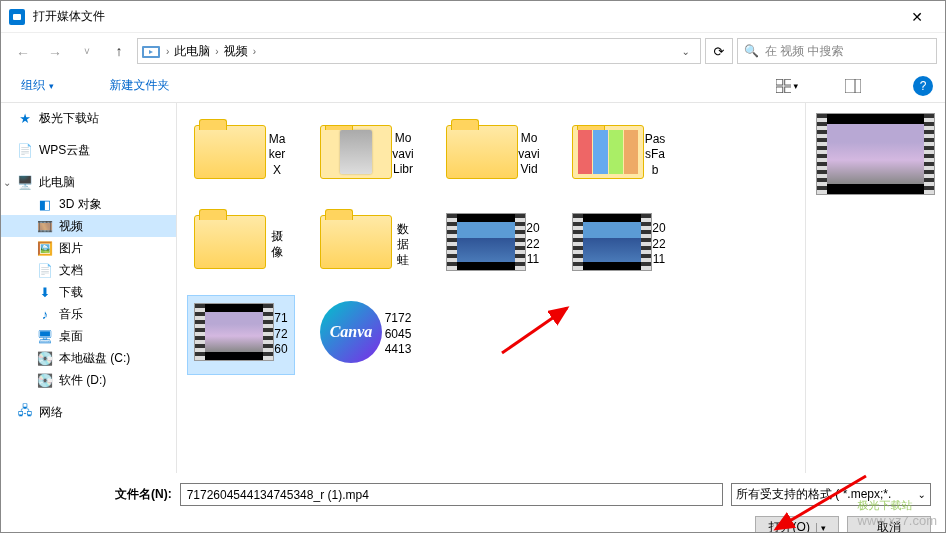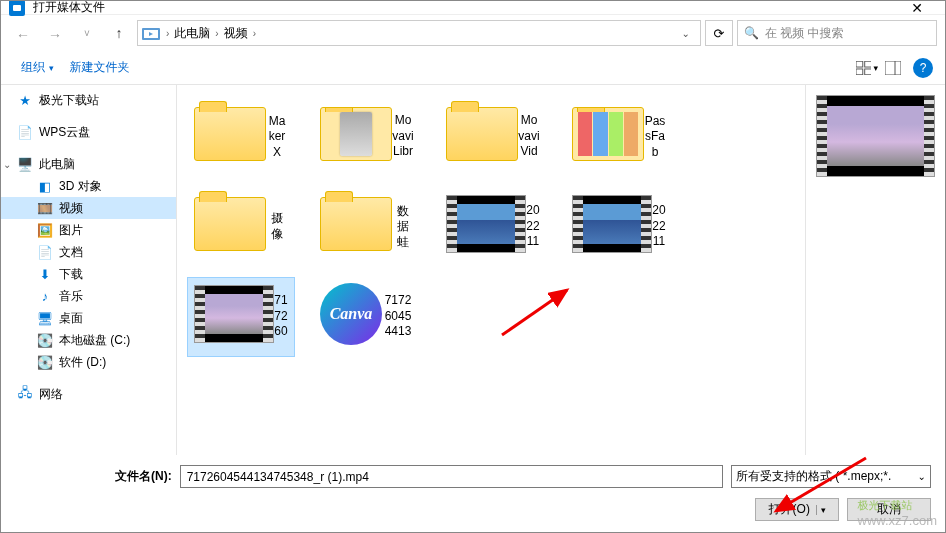--- a/index.html
+++ b/index.html
@@ -1,37 +1,37 @@
 <!DOCTYPE html>
 <html><head>
 <meta charset="utf-8">
 <style>
 * { margin: 0; padding: 0; box-sizing: border-box; font-family: "Microsoft YaHei", "Segoe UI", sans-serif; }
 body { background: #fff; width: 946px; height: 533px; overflow: hidden; position: relative; border: 1px solid #888; }
 
-.titlebar { height: 14px; display: flex; align-items: center; padding: 0 8px; background: #fff; border-bottom: 1px solid #eee; }
+.titlebar { height: 32px; display: flex; align-items: center; padding: 0 8px; background: #fff; border-bottom: 1px solid #eee; }
 .titlebar .app-icon { width: 16px; height: 16px; background: #0078d4; border-radius: 2px; margin-right: 8px; position: relative; }
 .titlebar .app-icon::after { content: ""; position: absolute; width: 8px; height: 6px; background: #fff; top: 5px; left: 4px; border-radius: 1px; }
 .titlebar .title { font-size: 12px; flex: 1; }
 .titlebar .close-btn { width: 40px; height: 30px; display: flex; align-items: center; justify-content: center; font-size: 14px; cursor: pointer; }
 
 .navbar { height: 36px; display: flex; align-items: center; padding: 4px 8px; gap: 4px; }
 .nav-arrow { width: 28px; height: 28px; display: flex; align-items: center; justify-content: center; color: #999; font-size: 14px; border-radius: 3px; }
 .nav-arrow.enabled { color: #333; cursor: pointer; }
 .breadcrumb { flex: 1; height: 26px; border: 1px solid #ccc; display: flex; align-items: center; padding: 0 4px; font-size: 12px; background: #fff; }
 .bc-icon { width: 18px; height: 14px; margin-right: 4px; position: relative; }
 .bc-icon svg { width: 100%; height: 100%; }
 .bc-seg { padding: 0 3px; }
 .bc-sep { color: #666; padding: 0 2px; font-size: 10px; }
 .bc-drop { margin-left: auto; padding: 0 6px; color: #555; font-size: 10px; }
 .refresh-btn { width: 28px; height: 26px; border: 1px solid #ccc; display: flex; align-items: center; justify-content: center; font-size: 13px; cursor: pointer; }
 .searchbox { width: 200px; height: 26px; border: 1px solid #ccc; display: flex; align-items: center; padding: 0 6px; font-size: 12px; color: #888; }
 .searchbox .sicon { margin-right: 6px; font-size: 12px; }
 
-.toolbar { height: 34px; display: flex; align-items: center; padding: 0 12px; border-bottom: 1px solid #e5e5e5; font-size: 12px; }
+.toolbar { height: 34px; display: flex; align-items: center; padding: 0 12px; border-bottom: 1px solid #e5e5e5; font-size: 12px; gap: 40px; }
 .toolbar .tbtn { color: #0066cc; padding: 4px 8px; display: flex; align-items: center; cursor: pointer; }
 .toolbar .tbtn .caret { margin-left: 4px; font-size: 9px; }
 .toolbar .spacer { flex: 1; }
 .toolbar .view-btn { width: 24px; height: 24px; display: flex; align-items: center; justify-content: center; cursor: pointer; margin-left: 2px; border: 1px solid transparent; }
 .toolbar .help-btn { width: 20px; height: 20px; border-radius: 50%; background: #0078d4; color: #fff; display: flex; align-items: center; justify-content: center; font-size: 12px; margin-left: 8px; cursor: pointer; }
 
 .main { display: flex; height: 370px; }
 .sidebar { width: 176px; border-right: 1px solid #e5e5e5; overflow-y: auto; padding: 4px 0; font-size: 12px; }
 .sidebar-item { height: 22px; display: flex; align-items: center; padding-left: 16px; cursor: pointer; }
 .sidebar-item.indent { padding-left: 36px; }

